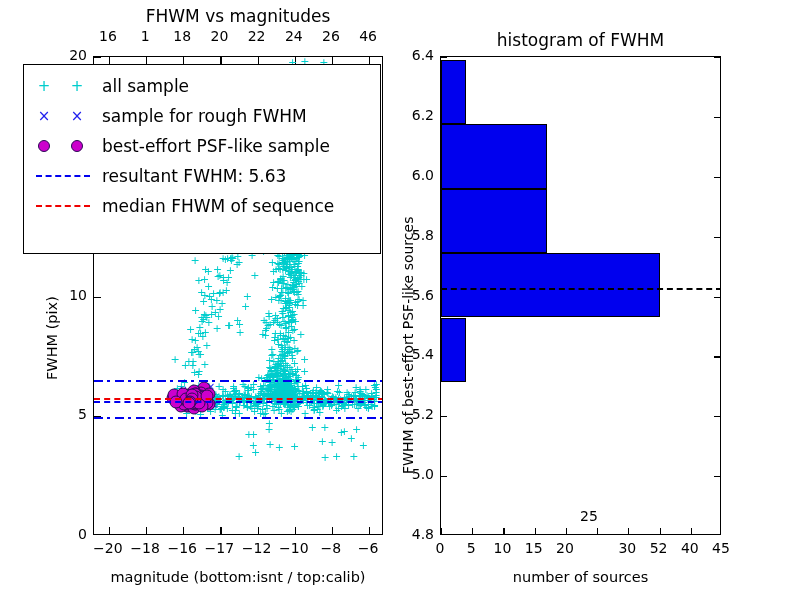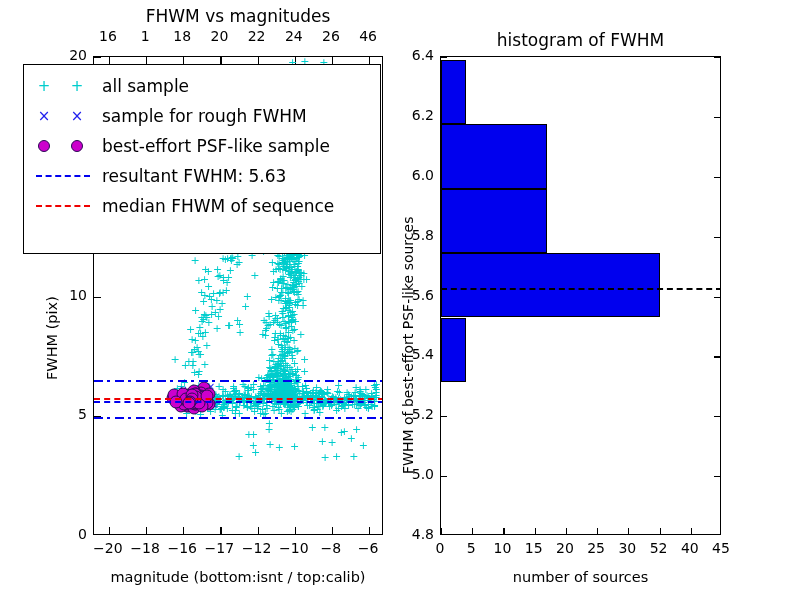--- a/index.html
+++ b/index.html
@@ -1725,21 +1725,21 @@
       <div class="hbar" style="left: 0px; top: 3px; height: 64.4px; width: 25px;"></div>
       <div class="hist-median" style="left: 0px; width: 281px; top: 230.5px; border-top-color: rgb(0, 0, 0); z-index: 20;"></div>
     </div>
 
   <div id="right-x-ticklabels">
       <div class="tick-lbl" style="left: 424px; top: 540px; width: 32px; text-align: center;">0</div>
       <div class="tick-lbl" style="left: 455.2px; top: 540px; width: 32px; text-align: center;">5</div>
       <div class="tick-lbl" style="left: 486.4px; top: 540px; width: 32px; text-align: center;">10</div>
       <div class="tick-lbl" style="left: 517.7px; top: 540px; width: 32px; text-align: center;">15</div>
       <div class="tick-lbl" style="left: 548.9px; top: 540px; width: 32px; text-align: center;">20</div>
-      <div class="tick-lbl" style="left: 580.1px; top: 540px; width: 32px; text-align: center;">25</div>
+      <div class="tick-lbl" style="left: 580.1px; top: 508px; width: 32px; text-align: left;">25</div>
       <div class="tick-lbl" style="left: 611.3px; top: 540px; width: 32px; text-align: center;">30</div>
       <div class="tick-lbl" style="left: 642.6px; top: 540px; width: 32px; text-align: center;">52</div>
       <div class="tick-lbl" style="left: 673.8px; top: 540px; width: 32px; text-align: center;">40</div>
       <div class="tick-lbl" style="left: 705px; top: 540px; width: 32px; text-align: center;">45</div>
     </div>
   <div id="right-y-ticklabels">
       <div class="tick-lbl" style="left: 396px; top: 526px; width: 38px; text-align: right;">4.8</div>
       <div class="tick-lbl" style="left: 396px; top: 466.1px; width: 38px; text-align: right;">5.0</div>
       <div class="tick-lbl" style="left: 396px; top: 406.2px; width: 38px; text-align: right;">5.2</div>
       <div class="tick-lbl" style="left: 396px; top: 346.4px; width: 38px; text-align: right;">5.4</div>

